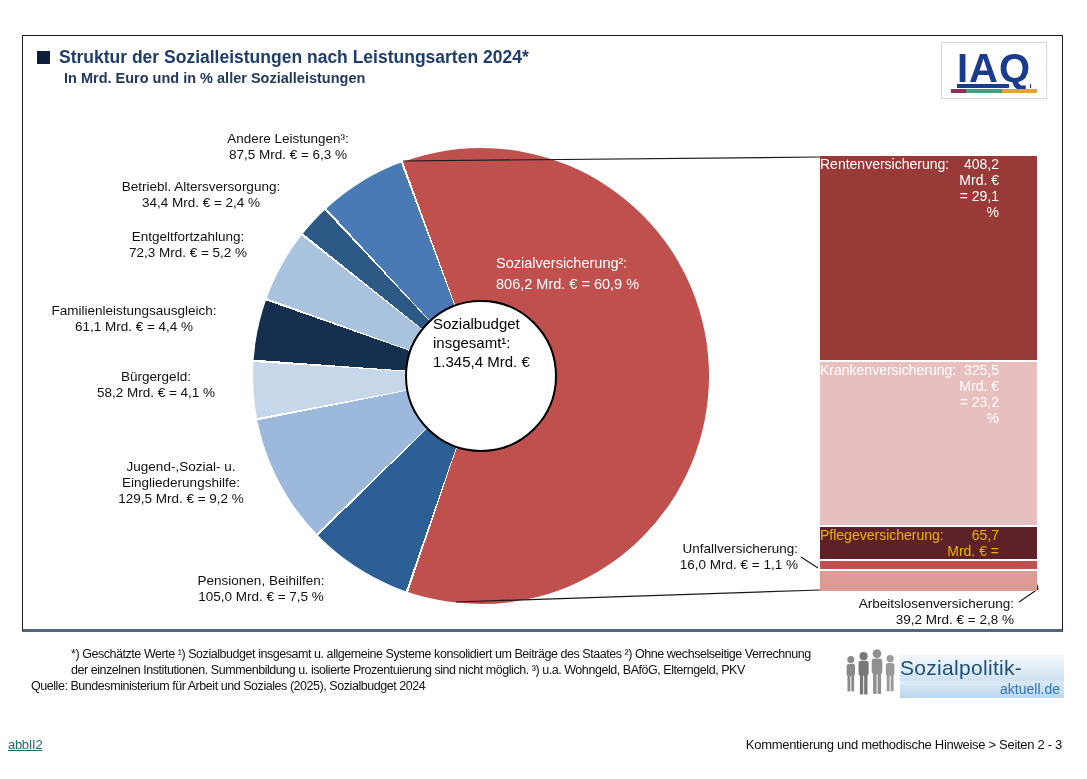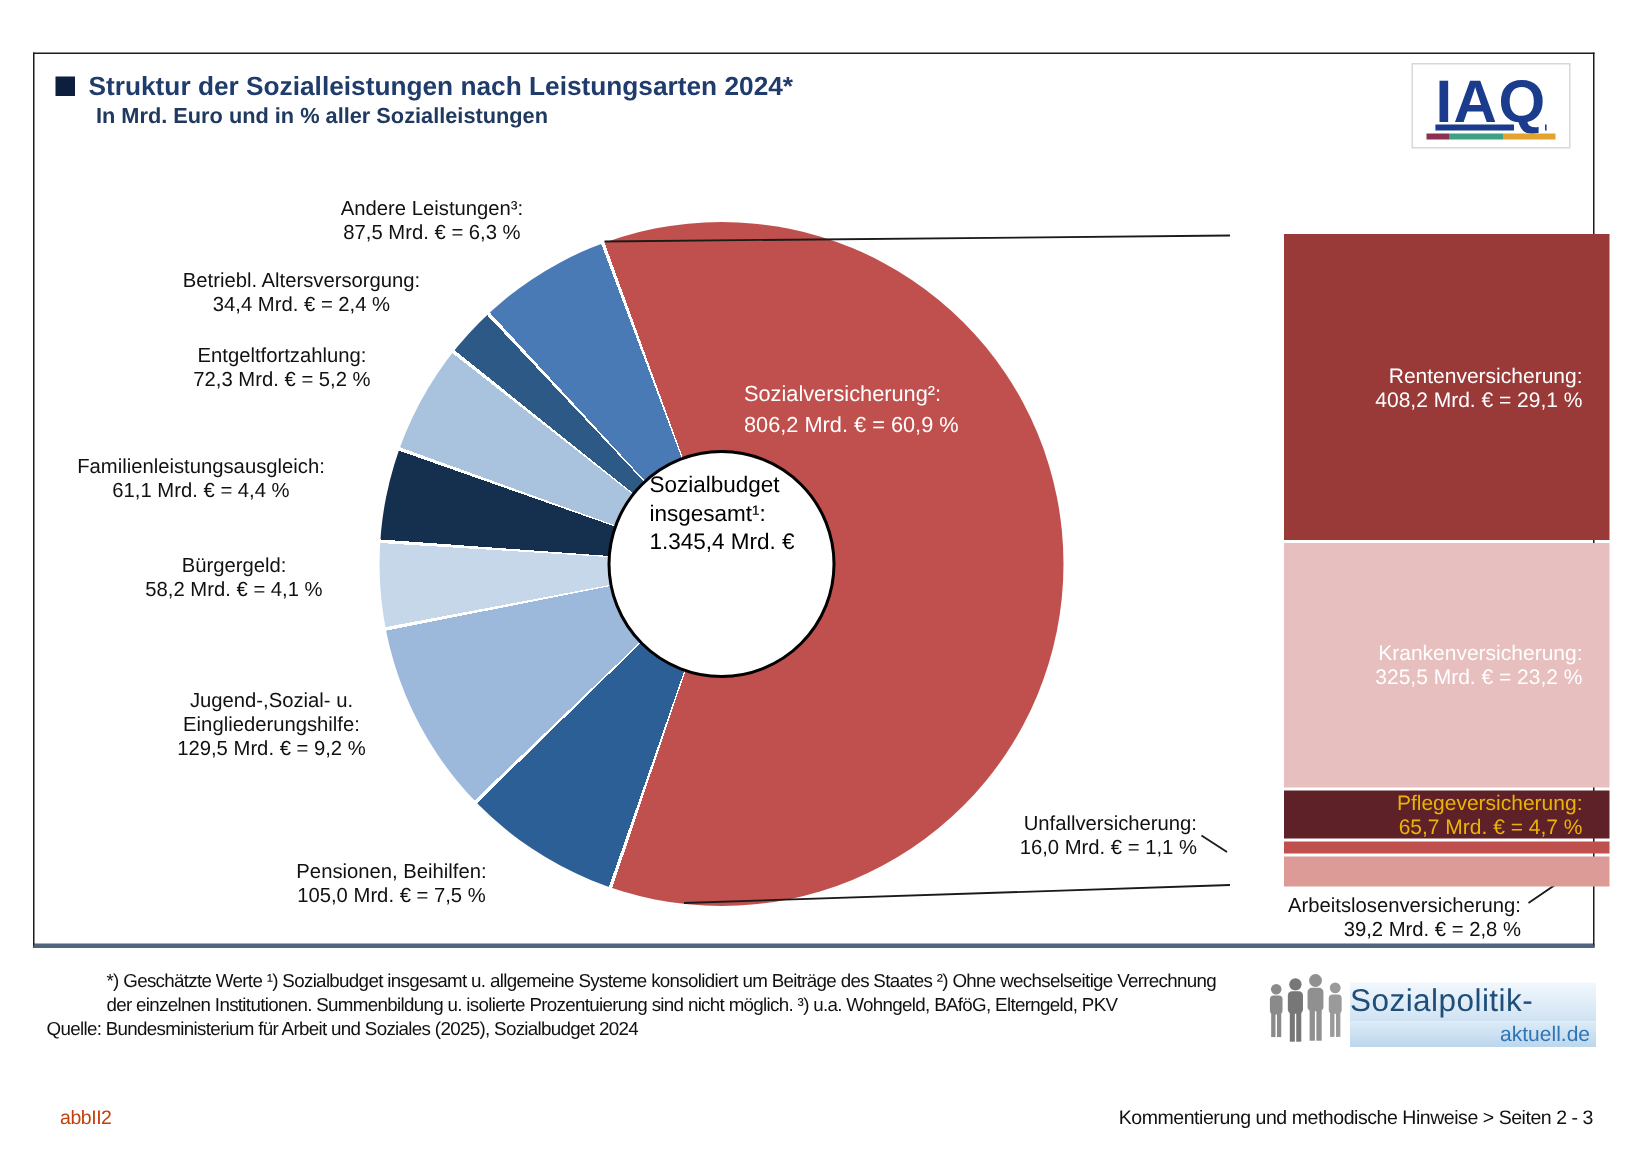--- a/index.html
+++ b/index.html
@@ -56,23 +56,23 @@
   #lab-alv      { left:713px; top:560px; width:278px; text-align:right; }
   .sv-label { position:absolute; left:473px; top:217px; font-size:14.5px; line-height:21px; color:#fff; text-align:left; }
 
   
   .bar {
     position:absolute; left:797px; top:120px; width:217px; height:435px;
     display:flex; flex-direction:column; gap:2px;
   }
   .bar-seg {
     width:100%; flex-basis:0; min-height:0;
-    display:flex; flex-direction:column; justify-content:center;
-    padding-right:18px; font-size:14px; line-height:16px;
-    color:#fff; text-align:right; overflow:hidden;margin-left:36px;
+    display:flex; flex-direction:row; justify-content:center;
+    padding-right:38px; font-size:14px; line-height:16px;
+    color:#fff; text-align:right; overflow:hidden;
   }
 
   
   .footnotes {
     position:absolute; left:8px; top:610px; width:812px;
     font-size:12.5px; line-height:16px; letter-spacing:-0.45px; color:#111;margin-left:40px;
   }
   .source {
     position:absolute; left:8px; top:642px; width:600px;
     font-size:12.5px; line-height:16px; letter-spacing:-0.45px; color:#111;
@@ -85,21 +85,21 @@
   .sp-line1 {
     width:100%; background:linear-gradient(to bottom,#f2f8fd,#cfe2f2);
     font-size:21px; color:#1f4e79; letter-spacing:0.3px; line-height:26px; text-align:left;
   }
   .sp-line2 {
     width:100%; background:linear-gradient(to bottom,#dcebf7,#bcd6ec);
     font-size:14px; color:#2e75b6; line-height:17px; text-align:right; padding-right:4px;
   }
 
   
-  .page-foot-left  { position:absolute; left:40px;  top:737px; font-size:13px; letter-spacing:-0.3px; color:#c2410c; }
+  .page-foot-left  { position:absolute; left:8px;  top:737px; font-size:13px; letter-spacing:-0.3px; color:#0f766e;text-decoration:underline; }
   .page-foot-right { position:absolute; right:25px; top:737px; font-size:13px; letter-spacing:-0.3px; color:#111; }
 </style>
 </head>
 <body>
 
 <div class="frame">
 
   <div class="title-row">
     <span class="title-bullet"></span><span class="title">Struktur der Sozialleistungen nach Leistungsarten 2024*</span>
   </div>

